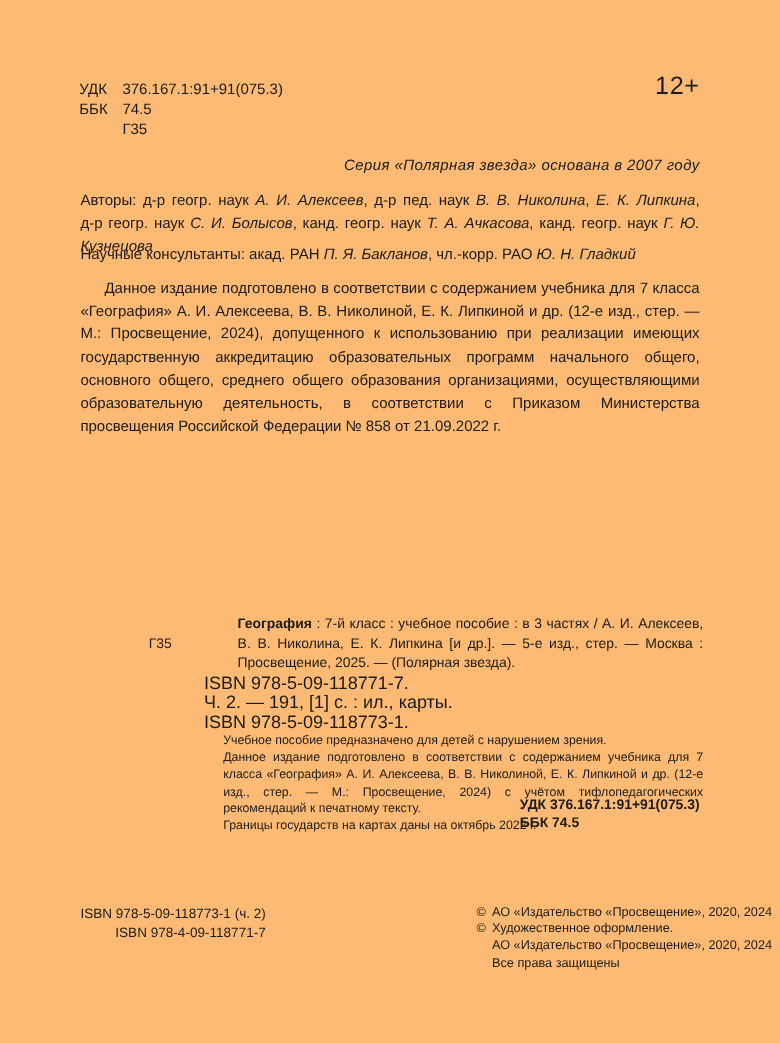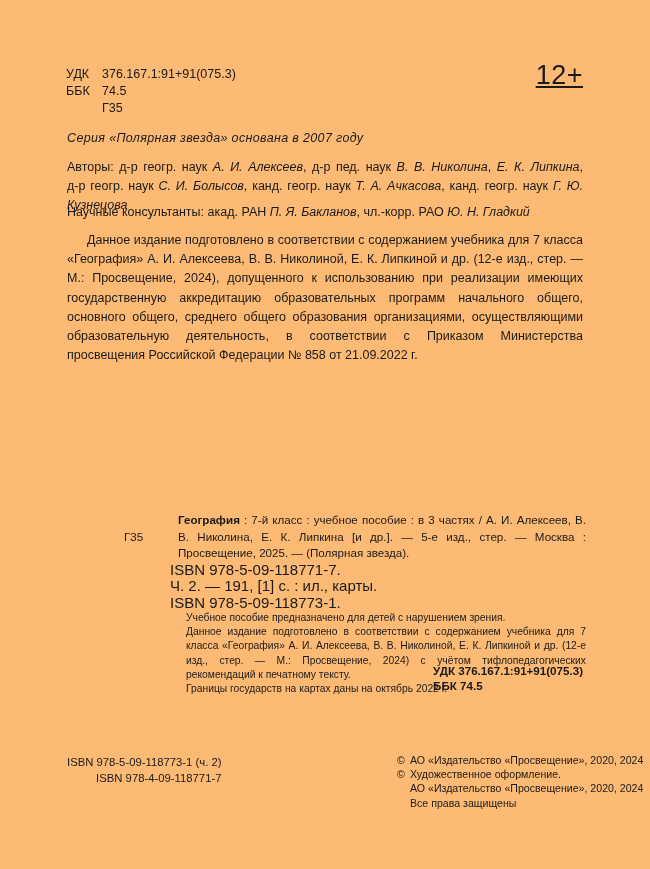--- a/index.html
+++ b/index.html
@@ -33,32 +33,31 @@
     flex: 0 0 36px;
   }
   .udc-value {
     white-space: nowrap;
   }
 
   .age-mark {
     position: absolute;
     right: 67px;
     top: 60px;
-    font-size: 27px;
+    font-size: 21px;
     letter-spacing: 0.5px;
-    text-decoration: underline;
   }
 
   
   .series-line {
     position: absolute;
     left: 67px;
     top: 131px;
     width: 516px;
-    text-align: left;
+    text-align: right;
     font-size: 12.5px;
     font-style: italic;
     letter-spacing: 0.35px;
   }
 
   
   .authors {
     position: absolute;
     left: 67px;
     top: 158px;
@@ -116,21 +115,21 @@
     font-size: 11.6px;
     line-height: 16.6px;
   }
   .cip-sigla {
     position: absolute;
     left: 0px;
     top: 16.6px;
     font-size: 11.6px;
   }
   .cip-body {
-    margin-left: 54px;
+    margin-left: 74px;
     text-align: justify;
   }
   .cip-body .first-line {
     text-indent: 44px;
   }
   .cip-isbn {
     margin-left: 46px;
     font-size: 15px;
     line-height: 16.4px;
   }

